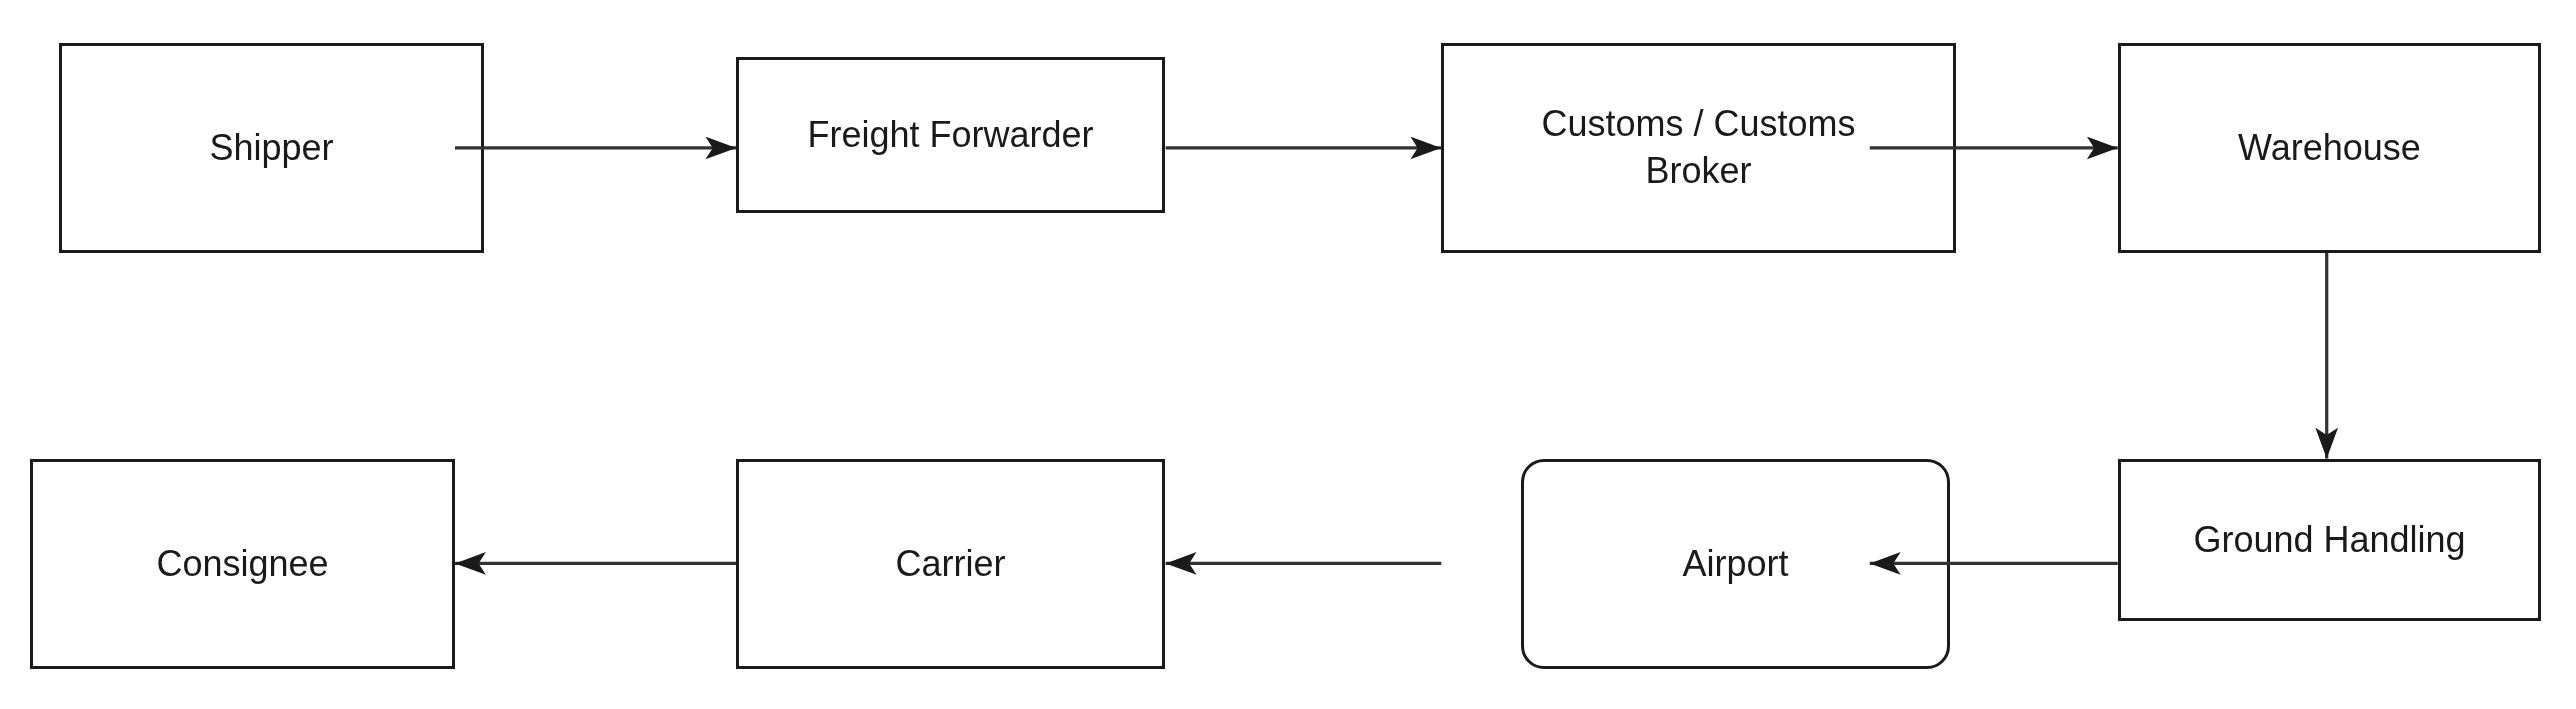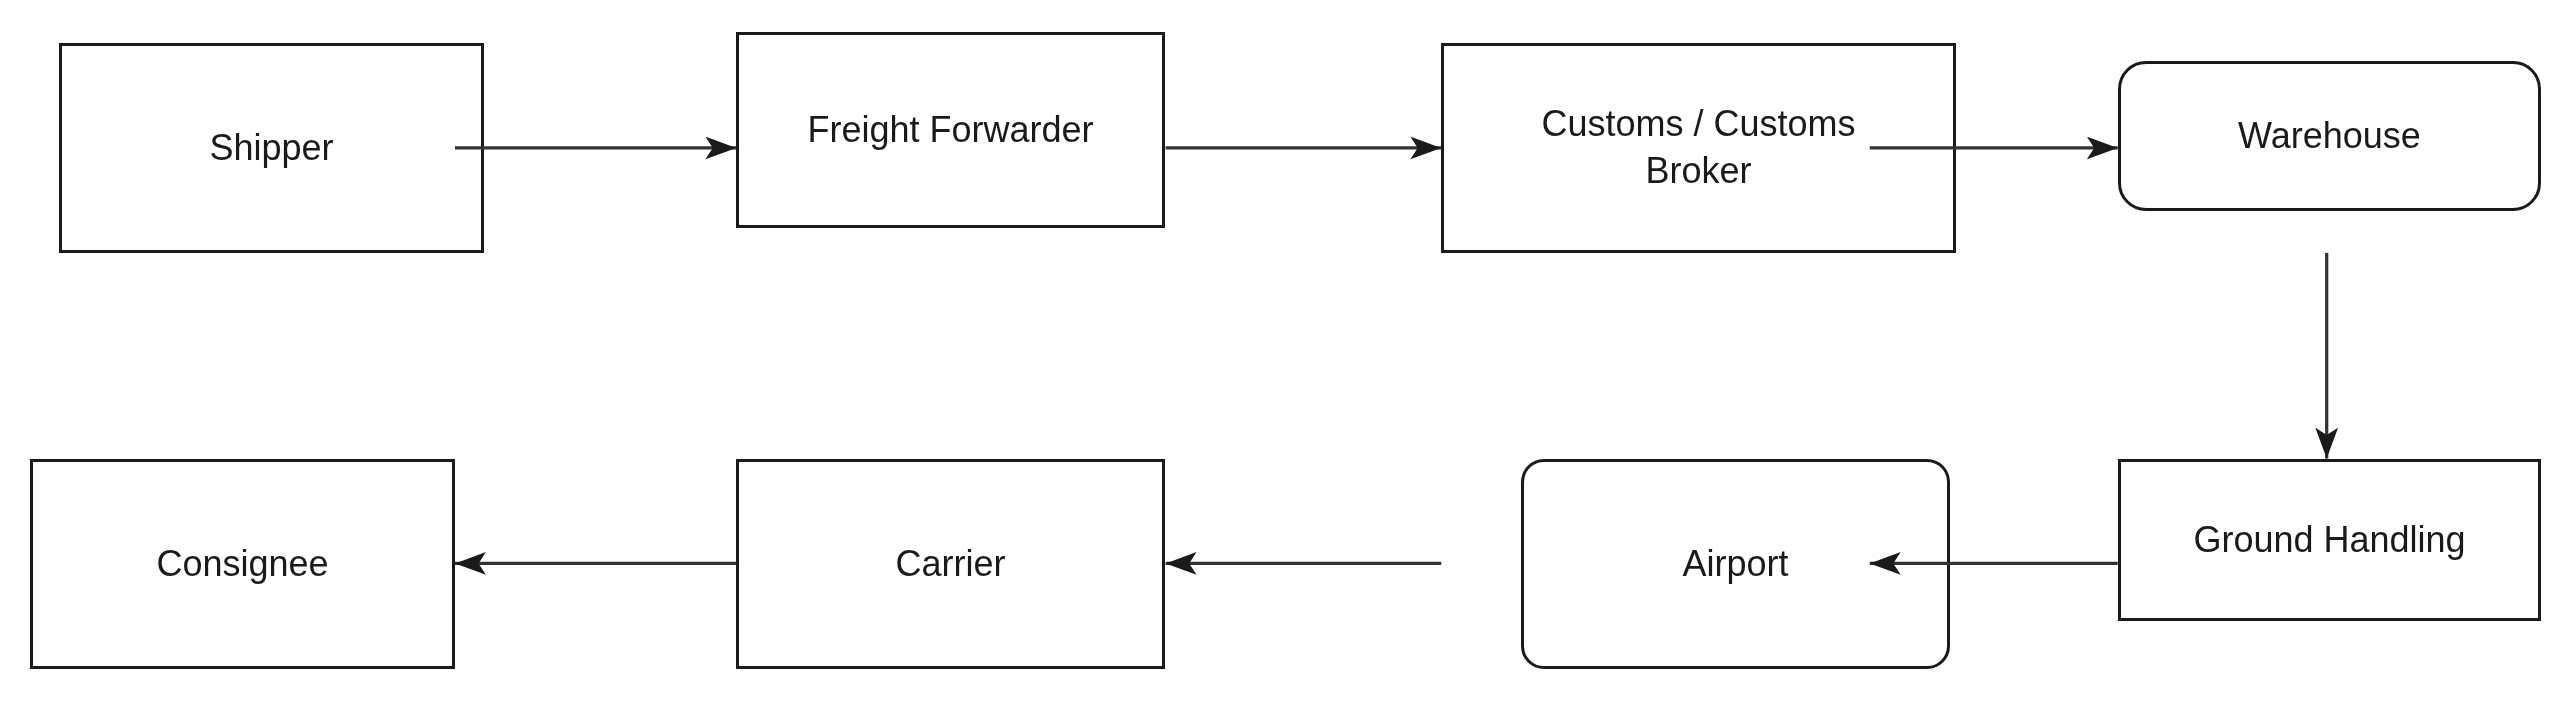--- a/index.html
+++ b/index.html
@@ -24,23 +24,23 @@
     align-items: center;
     justify-content: center;
     text-align: center;
     font-size: 36px;
     line-height: 1.3;
     color: #1a1a1a;
     padding: 0 41px;
   }
   
   .node.shipper            { left: 30px;   top: 43px;  width: 425px; height: 210px; margin-left: 29px; }
-  .node.freight-forwarder  { left: 736px;  top: 32px;  width: 429px; height: 196px; }
+  .node.freight-forwarder  { left: 736px;  top: 57px;  width: 429px; height: 156px; }
   .node.customs-broker     { left: 1441px; top: 43px;  width: 515px; height: 210px; }
-  .node.warehouse          { left: 2118px; top: 61px;  width: 423px; height: 150px; border-radius: 28px; }
+  .node.warehouse          { left: 2118px; top: 43px;  width: 423px; height: 210px; }
   
   .node.ground-handling    { left: 2118px; top: 459px; width: 423px; height: 162px; }
   .node.airport            { left: 1521px; top: 459px; width: 429px; height: 210px; border-radius: 23px; }
   .node.carrier            { left: 736px;  top: 459px; width: 429px; height: 210px; }
   .node.consignee          { left: 30px;   top: 459px; width: 425px; height: 210px; }
 
   svg.edges {
     position: absolute;
     left: 0;
     top: 0;

